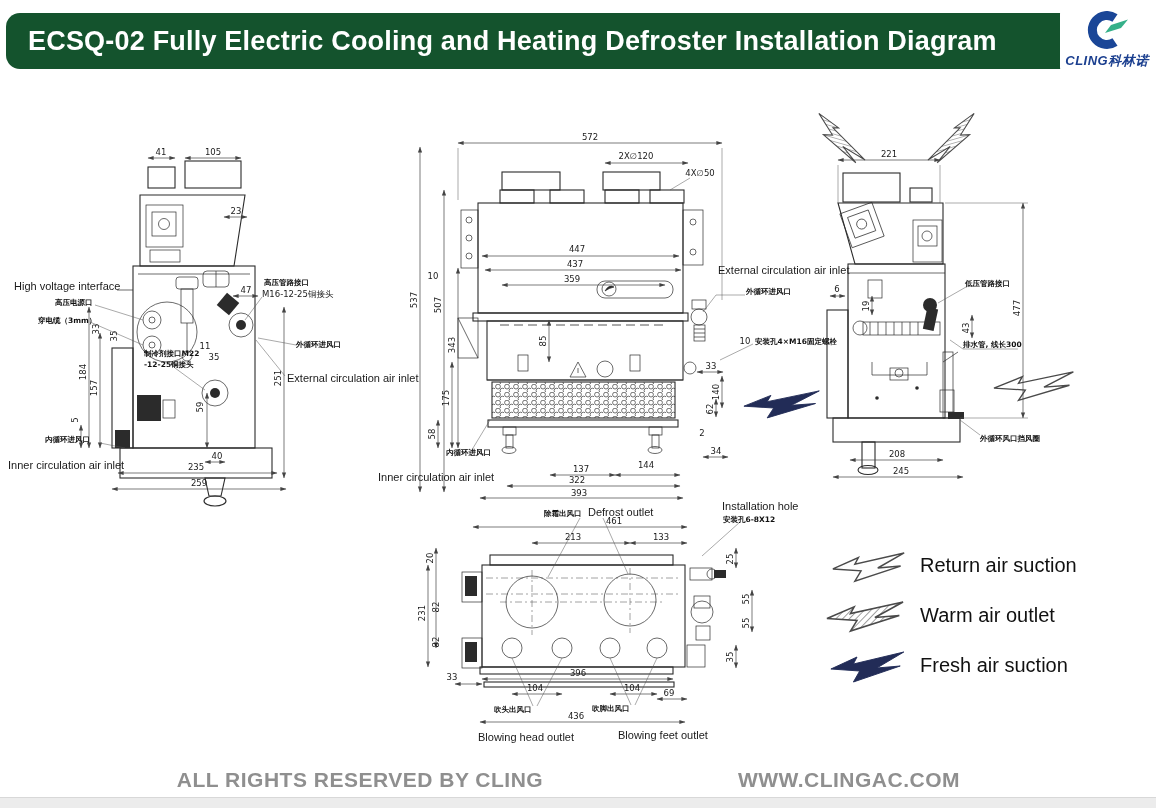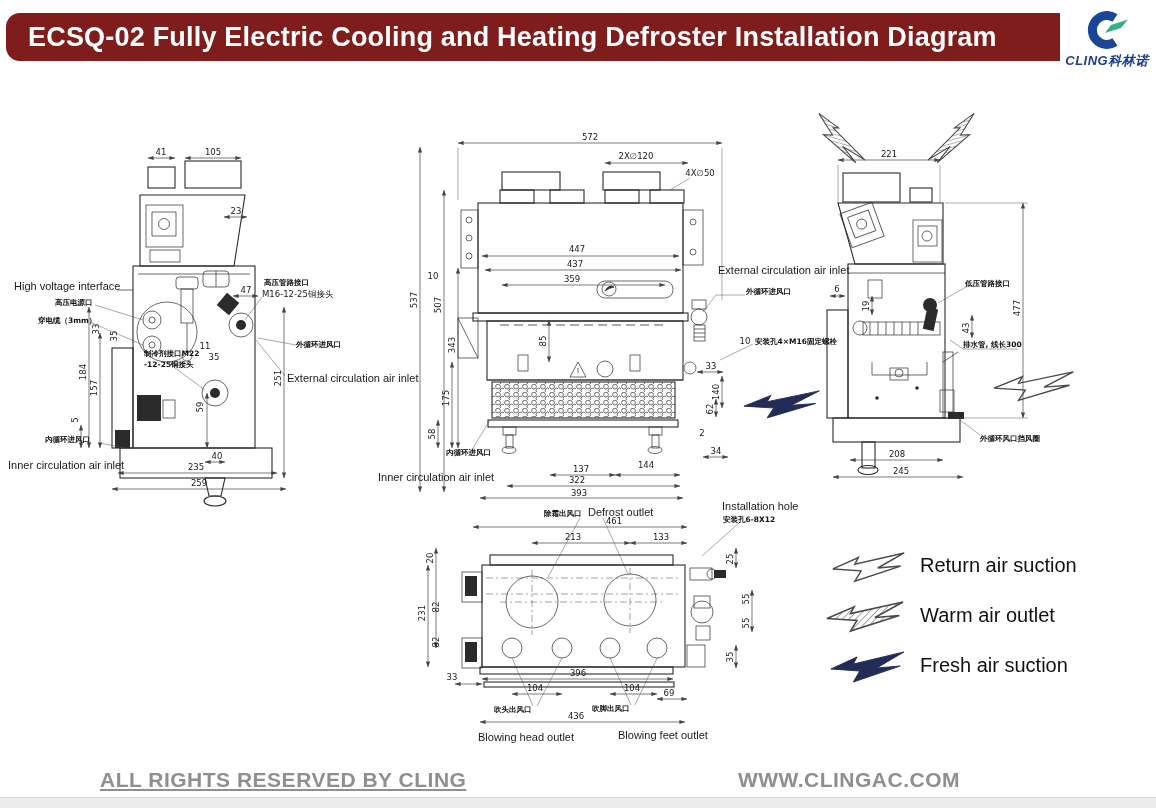--- a/index.html
+++ b/index.html
@@ -1,22 +1,22 @@
 <!DOCTYPE html>
 <html><head>
 <meta charset="utf-8">
 <style>
   html,body{margin:0;padding:0;}
   body{width:1156px;height:808px;position:relative;background:#ffffff;font-family:"Liberation Sans",sans-serif;overflow:hidden;}
-  .header-bar{position:absolute;left:6px;top:13px;width:1142px;height:48px;background:#7f1d1d;border-radius:14px;display:flex;align-items:center;}
+  .header-bar{position:absolute;left:6px;top:13px;width:1142px;height:56px;background:#14532d;border-radius:14px;display:flex;align-items:center;}
   .header-title{color:#ffffff;font-size:27px;font-weight:bold;padding-left:22px;letter-spacing:0.2px;}
   .logo-box{position:absolute;left:1060px;top:2px;width:94px;height:77px;background:#ffffff;border-radius:12px;display:flex;flex-direction:column;align-items:center;justify-content:center;font-style:italic;}
   .logo-text{color:#1b3f8f;font-size:13px;font-weight:bold;letter-spacing:0.5px;margin-top:1px;white-space:nowrap;}
   .drawing{position:absolute;left:0;top:80px;width:1156px;height:690px;}
-  .footer-left{position:absolute;left:100px;top:768px;width:520px;font-size:21px;font-weight:bold;color:#8f8f8f;letter-spacing:0.5px;text-decoration:underline;}
+  .footer-left{position:absolute;left:100px;top:768px;width:520px;text-align:center;font-size:21px;font-weight:bold;color:#8f8f8f;letter-spacing:0.5px;}
   .footer-right{position:absolute;left:620px;top:768px;width:340px;text-align:right;font-size:21px;font-weight:bold;color:#8f8f8f;letter-spacing:0.5px;}
   .bottom-strip{position:absolute;left:0;bottom:0;width:1156px;height:11px;background:#ececec;border-top:1px solid #d8d8d8;box-sizing:border-box;}
   
   .o{fill:none;stroke:#2b2b2b;stroke-width:1.1;}
   .t{fill:none;stroke:#2b2b2b;stroke-width:0.7;}
   .dk{fill:#2b2b2b;stroke:none;}
   .dl{stroke:#444;stroke-width:0.7;fill:none;marker-start:url(#ar);marker-end:url(#ar);}
   .xl{stroke:#555;stroke-width:0.5;fill:none;}
   .cl{stroke:#555;stroke-width:0.55;fill:none;stroke-dasharray:7 3 2 3;}
   .dsh{stroke:#2b2b2b;stroke-width:0.8;fill:none;stroke-dasharray:9 5;}

